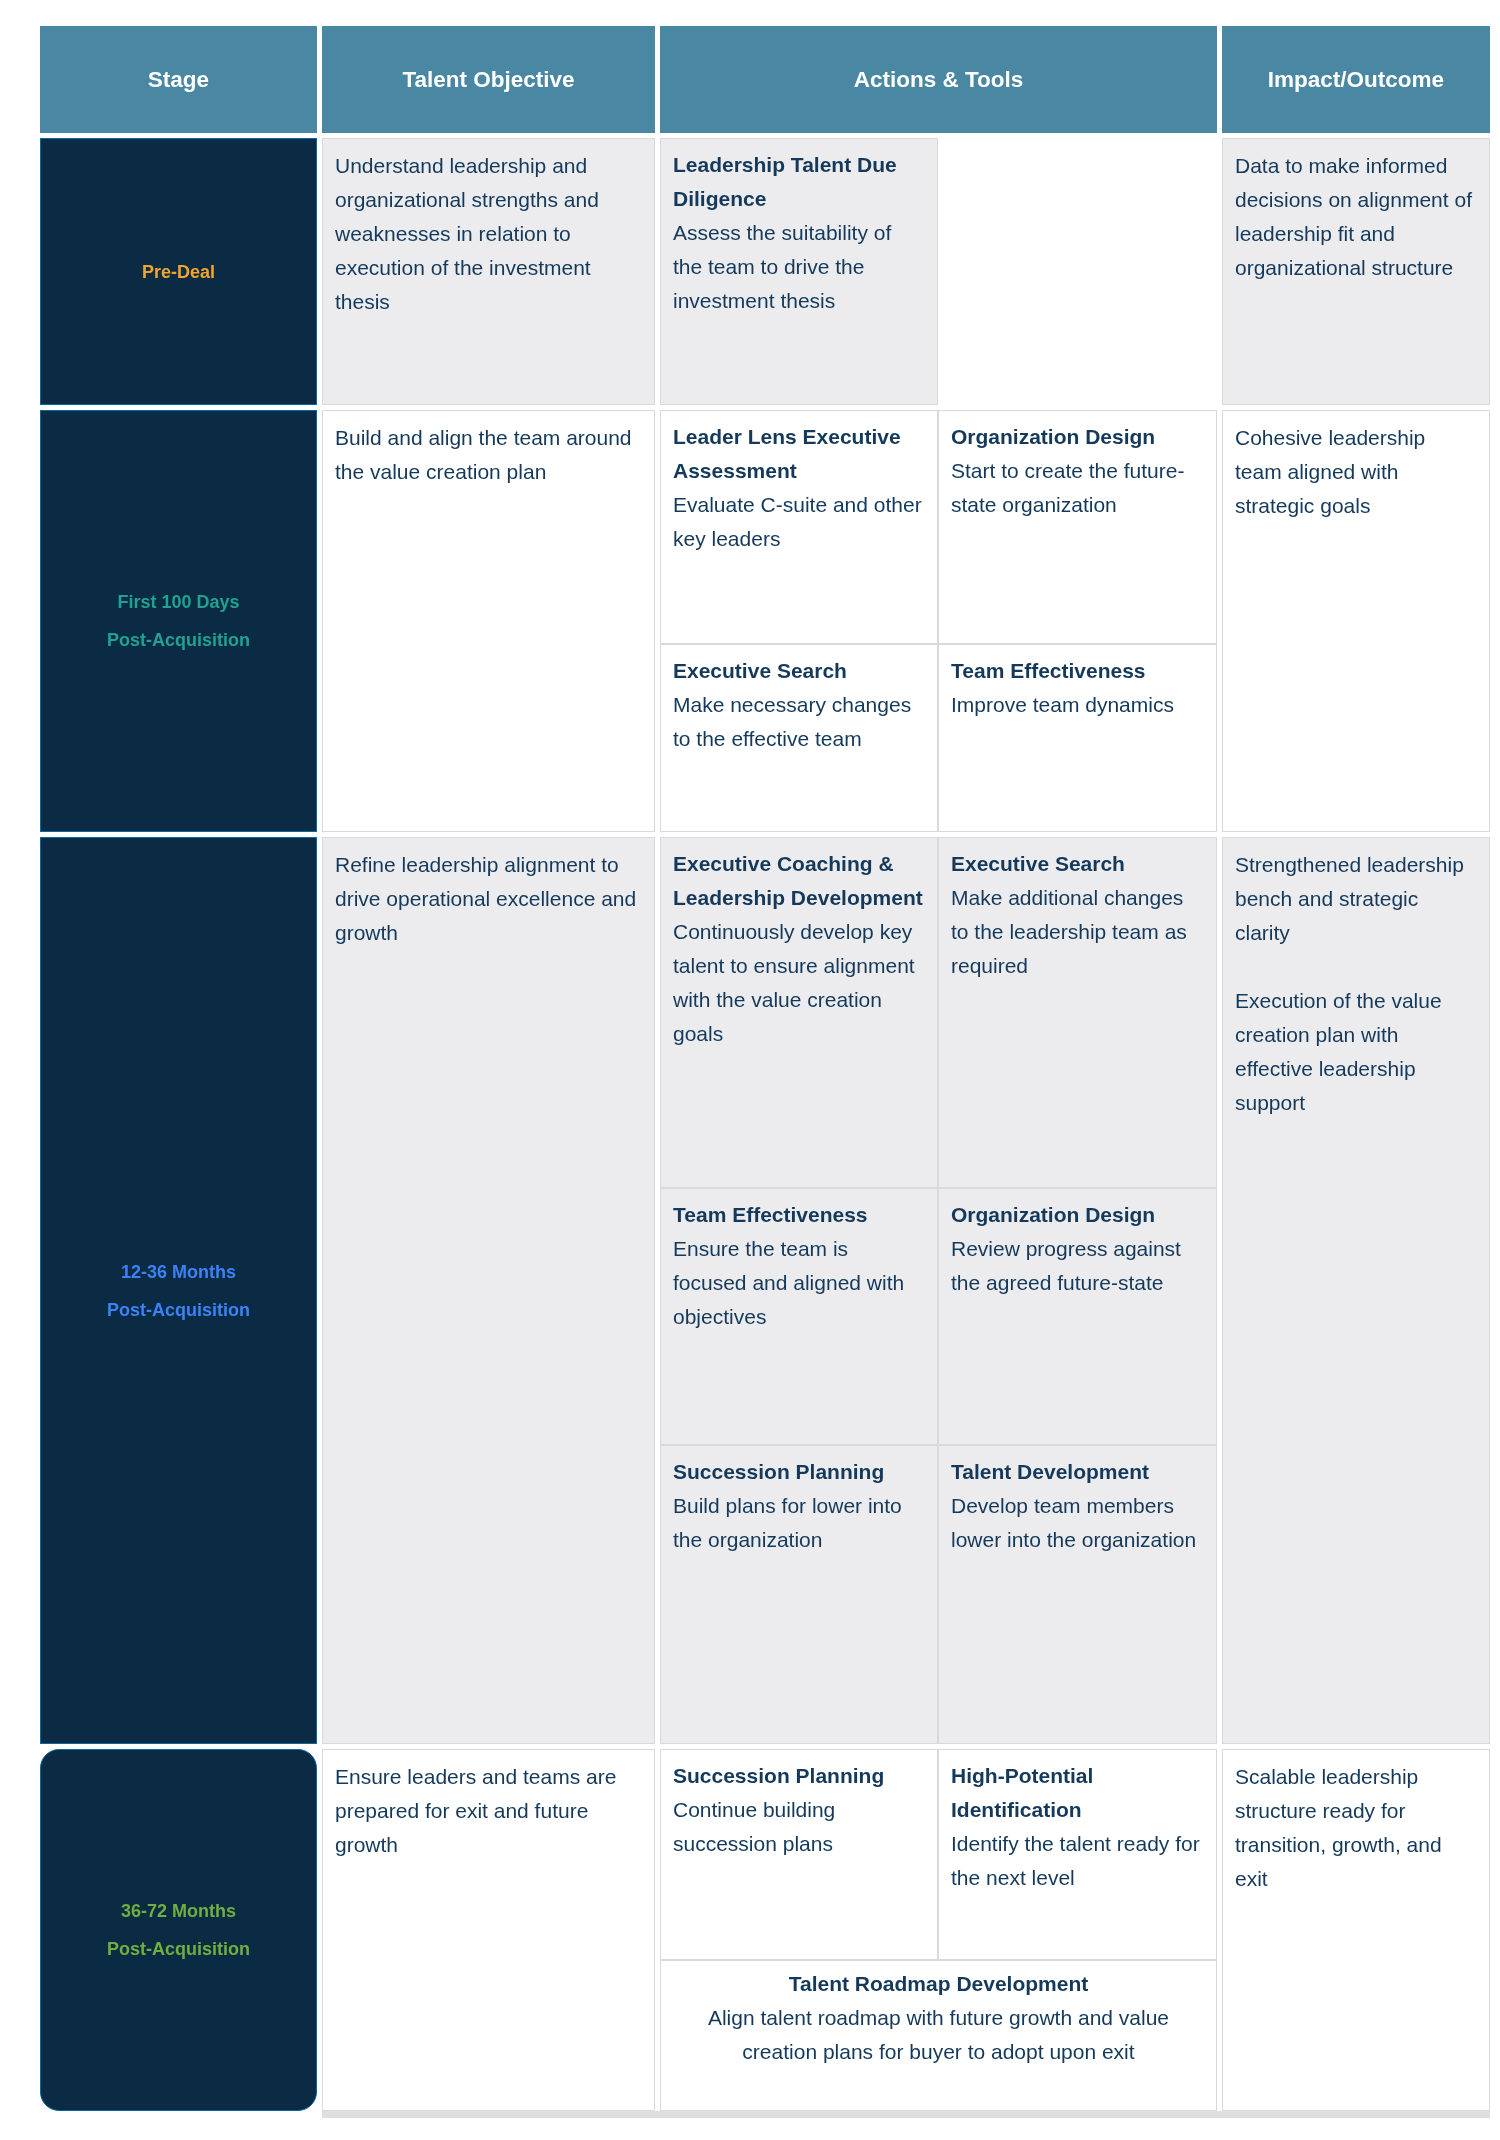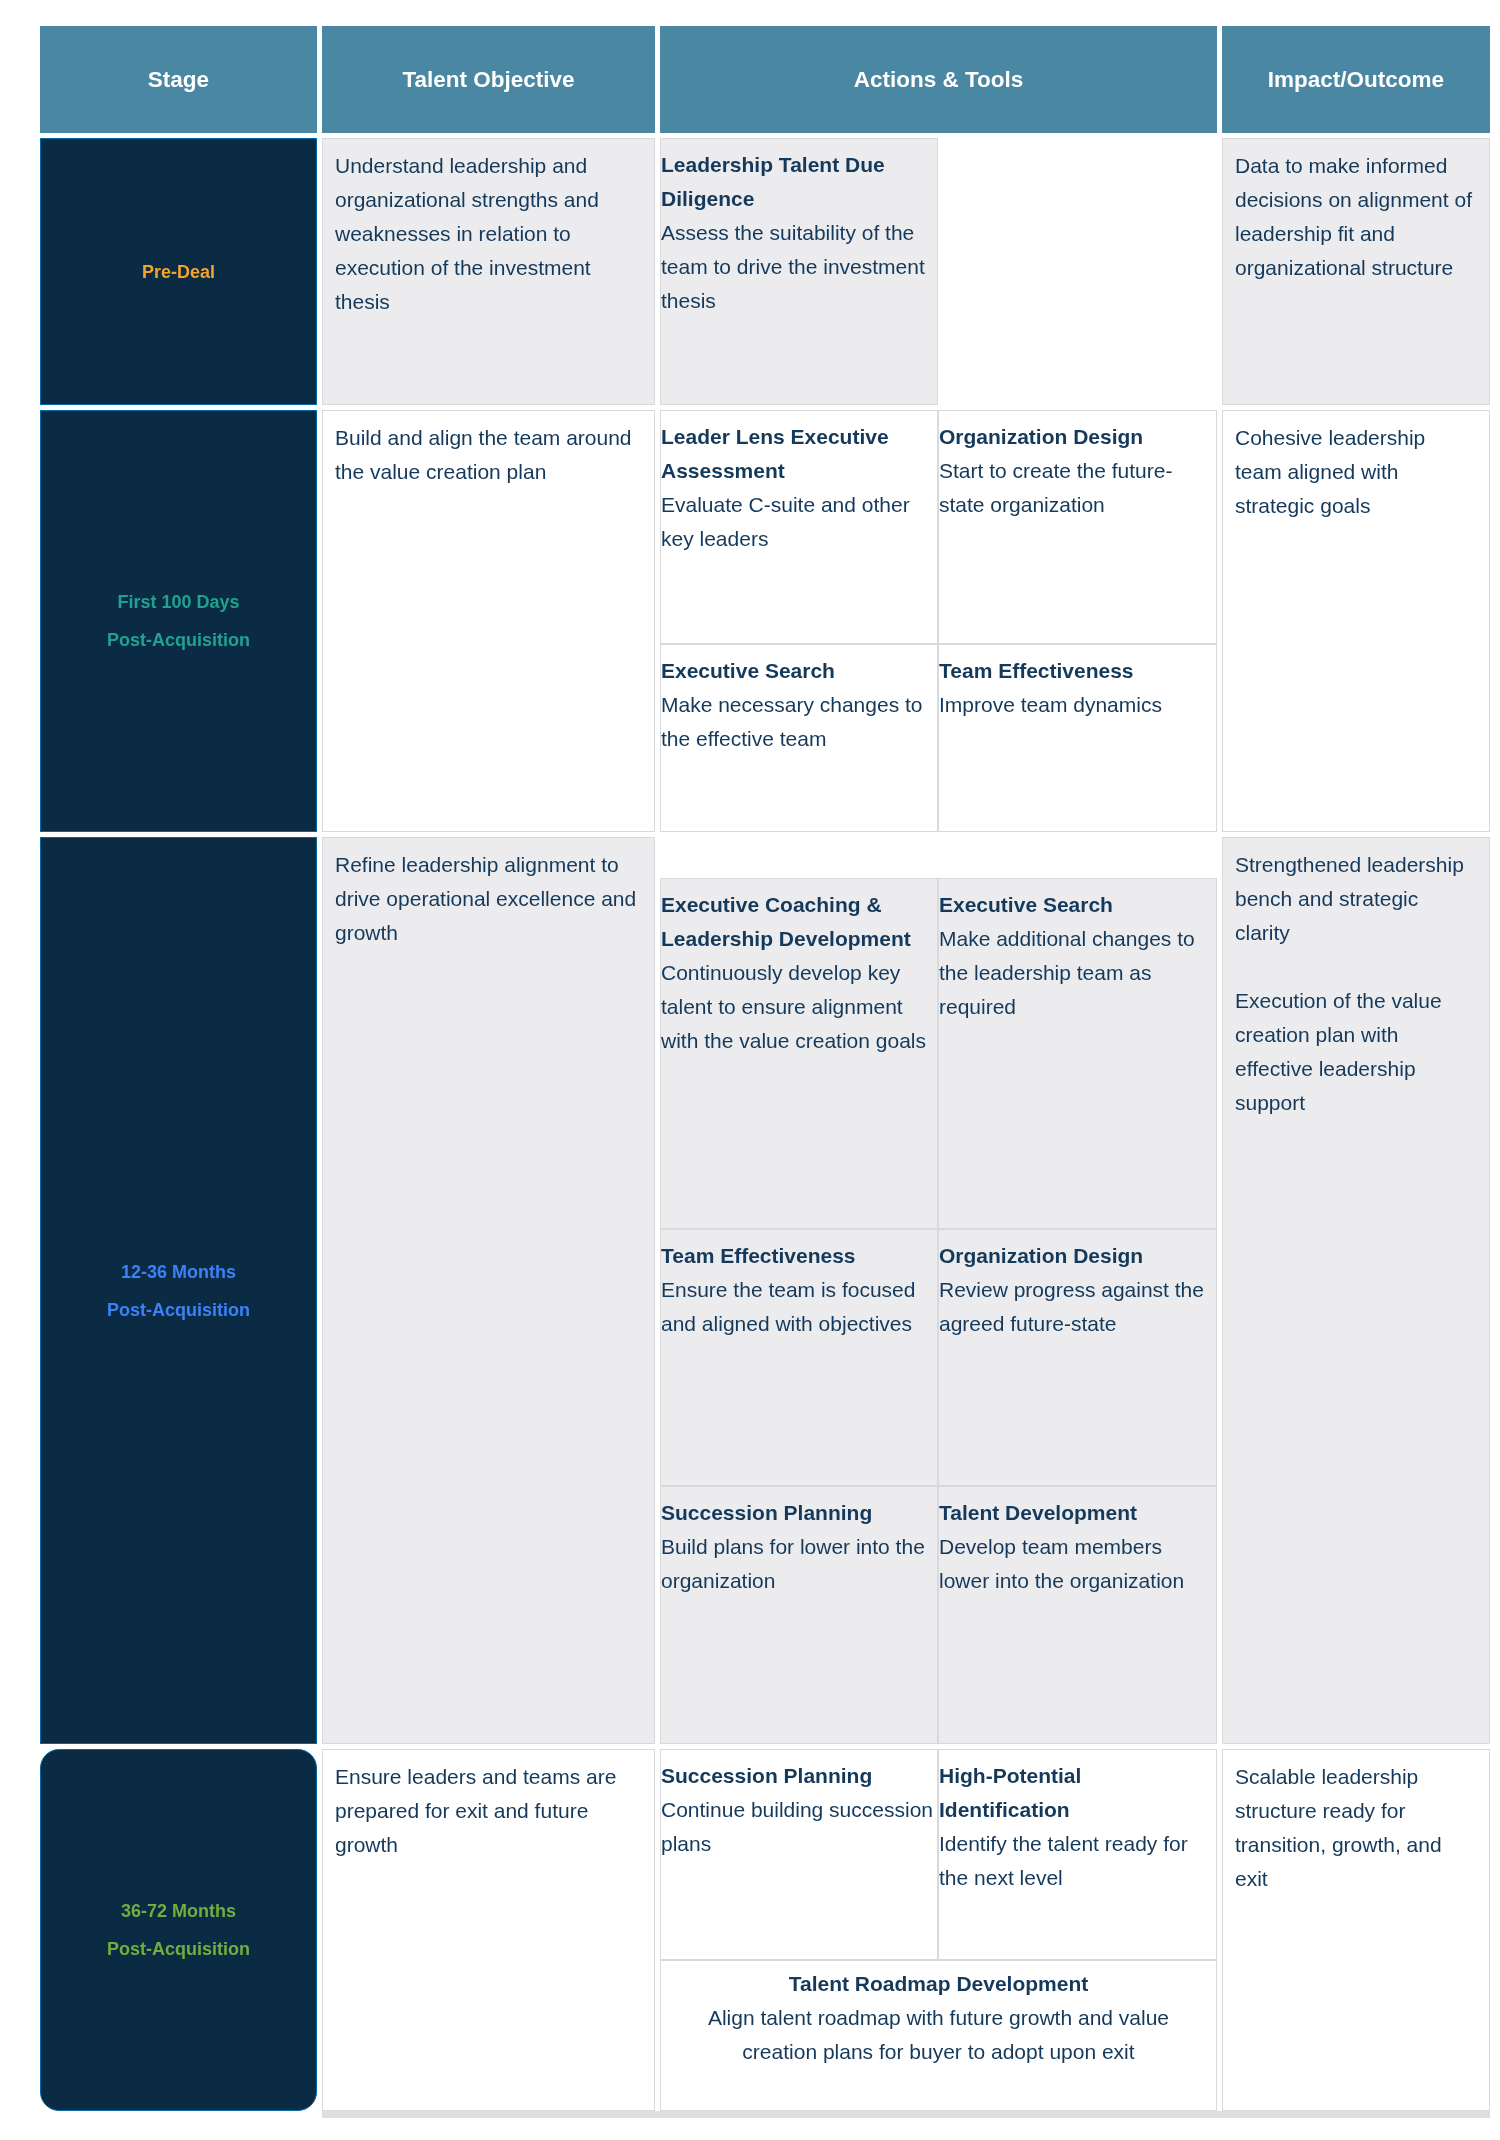--- a/index.html
+++ b/index.html
@@ -59,25 +59,25 @@
   }
   .bg-gray  { background: #ECECEE; }
   .bg-white { background: #FFFFFF; }
   
   .actions {
     display: grid;
     grid-template-columns: 278px 1fr;
     box-sizing: border-box;
   }
   .actions.rows-2 { grid-template-rows: 234px 1fr; }
-  .actions.rows-3 { grid-template-rows: 351px 257px 1fr; margin-top: 41px; }
+  .actions.rows-3 { grid-template-rows: 351px 257px 1fr; }
   .actions.rows-4 { grid-template-rows: 211px 1fr; }
   .acell {
     border: 1px solid #D9D9DC;
-    padding: 9px 0;
+    padding: 9px 12px;
     color: #14395B;
     font-size: 21px;
     line-height: 34px;
     box-sizing: border-box;
   }
   .atitle { font-weight: bold; }
   .aspan {
     grid-column: 1 / -1;
     text-align: center;
     padding: 6px 16px;

